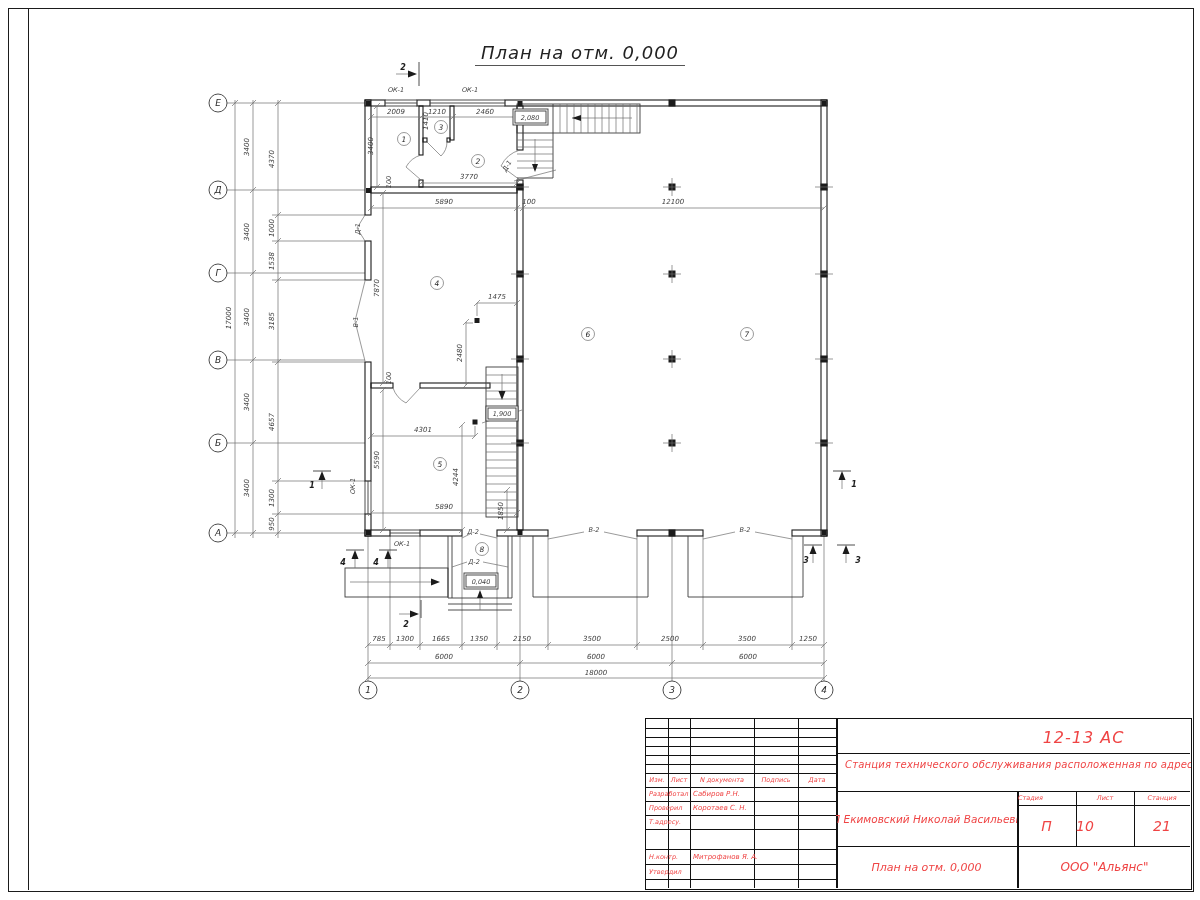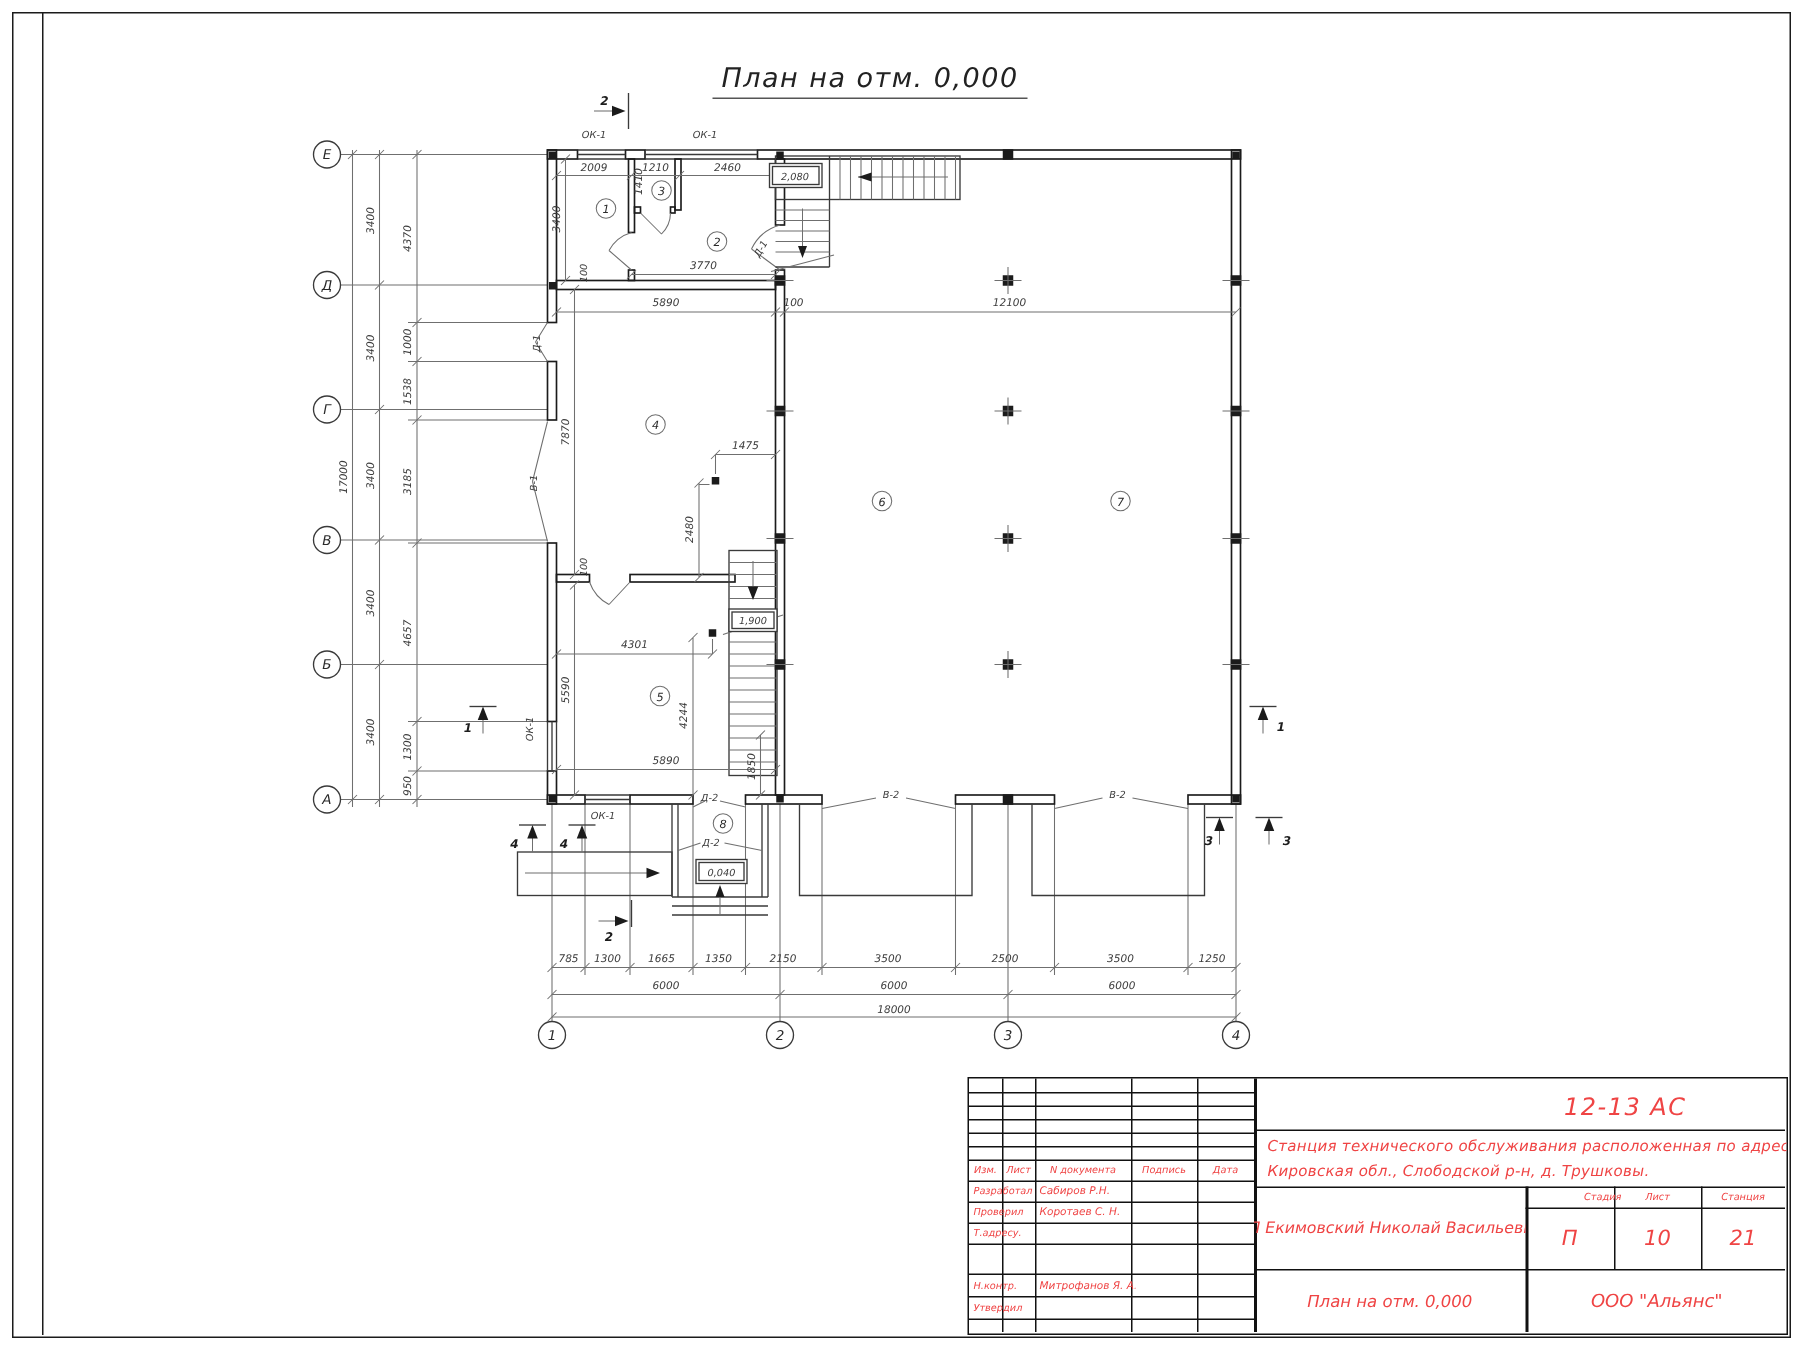--- a/index.html
+++ b/index.html
@@ -380,24 +380,23 @@
     <div class="hl" style="left:190px;top:34px;width:354px;height:1px"></div>
     <div class="hl" style="left:190px;top:72px;width:354px;height:1px"></div>
     <div class="hl" style="left:190px;top:127px;width:354px;height:1px"></div>
     <div class="vl" style="left:371px;top:72px;width:1.5px;height:97px"></div>
     <div class="vl" style="left:430px;top:72px;width:1px;height:55px"></div>
     <div class="vl" style="left:488px;top:72px;width:1px;height:55px"></div>
     <div class="hl" style="left:371px;top:86px;width:173px;height:1px"></div>
 
     <div class="cell doc-code" style="left:340px;top:4px;width:195px;height:28px">12-13 АС</div>
     <div class="cell lft obj" style="left:196px;top:36px;width:346px;height:18px">Станция технического обслуживания расположенная по адресу</div>
-    <div class="cell lft obj" style="left:196px;top:53px;width:346px;height:18px">Кировская обл., Слободской р-н, д. Трушковы.</div>
     <div class="cell client" style="left:190px;top:72px;width:181px;height:55px">ИП Екимовский Николай Васильевич</div>
-    <div class="cell" style="left:393px;top:72px;width:59px;height:14px">Стадия</div>
+    <div class="cell" style="left:355px;top:72px;width:59px;height:14px">Стадия</div>
     <div class="cell" style="left:430px;top:72px;width:58px;height:14px">Лист</div>
     <div class="cell" style="left:488px;top:72px;width:56px;height:14px">Станция</div>
     <div class="cell bigval" style="left:371px;top:86px;width:59px;height:41px">П</div>
-    <div class="cell bigval" style="left:430px;top:86px;width:58px;height:41px">10</div>
+    <div class="cell bigval" style="left:410px;top:86px;width:58px;height:41px">10</div>
     <div class="cell bigval" style="left:488px;top:86px;width:56px;height:41px">21</div>
     <div class="cell dtitle" style="left:190px;top:127px;width:181px;height:42px">План на отм. 0,000</div>
     <div class="cell comp" style="left:373px;top:127px;width:171px;height:42px">ООО "Альянс"</div>
   </div>
 </div>
 
 </body></html>

